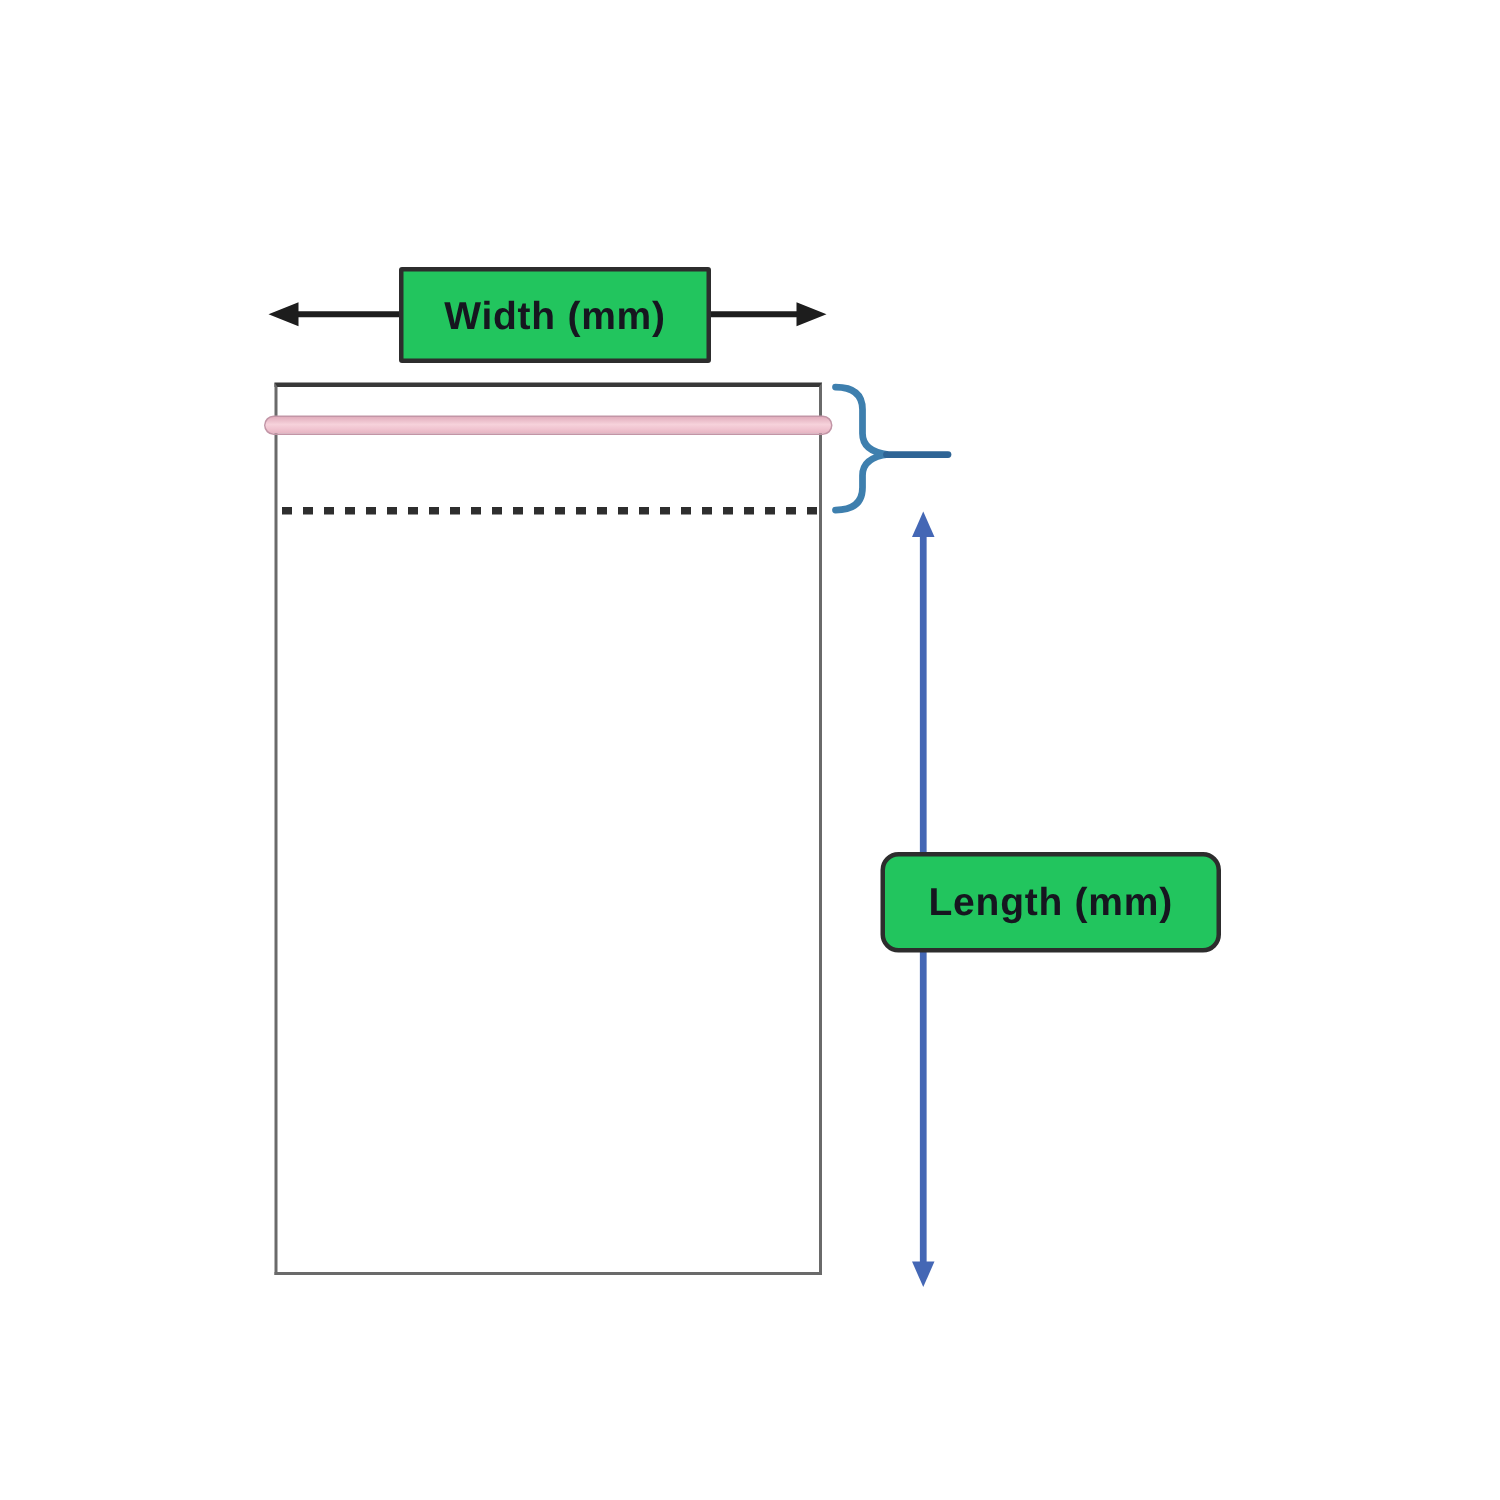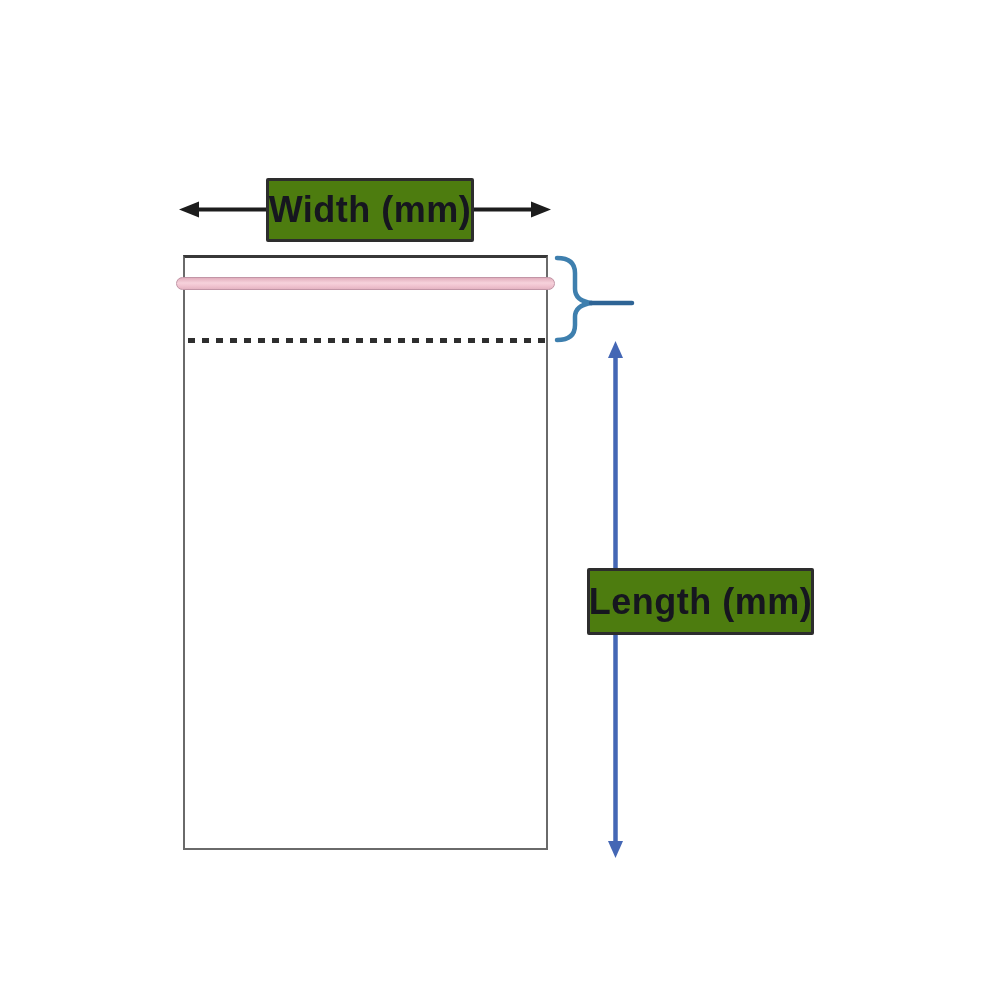--- a/index.html
+++ b/index.html
@@ -54,36 +54,36 @@
     position: absolute;
     left: 0;
     top: 0;
     width: 1000px;
     height: 1000px;
     z-index: 2;
   }
   
   .label-box {
     position: absolute;
-    background: #4d7c0f;
+    background: #22c55e;
     border: 3px solid #2d2d2d;
     display: flex;
     align-items: center;
     justify-content: center;
     font-weight: bold;
-    font-size: 36px;
+    font-size: 26px;
     color: #16161f;
     letter-spacing: 0.5px;
     white-space: pre;
     z-index: 3;
     box-sizing: border-box;
   }
   .width-box  { left: 266px; top: 178px; width: 208px; height: 64px; border-radius: 2px; }
   .flap-box   { left: 632px; top: 275px; width: 215px; height: 63px; border-radius: 5px; }
-  .length-box { left: 587px; top: 568px; width: 227px; height: 67px; border-radius: 2px; }
+  .length-box { left: 587px; top: 568px; width: 227px; height: 67px; border-radius: 12px; }
 </style>
 </head>
 <body>
 
 <div class="canvas">
 
   <div class="bag"></div>
   <div class="strip"></div>
   <div class="fold"></div>
 

